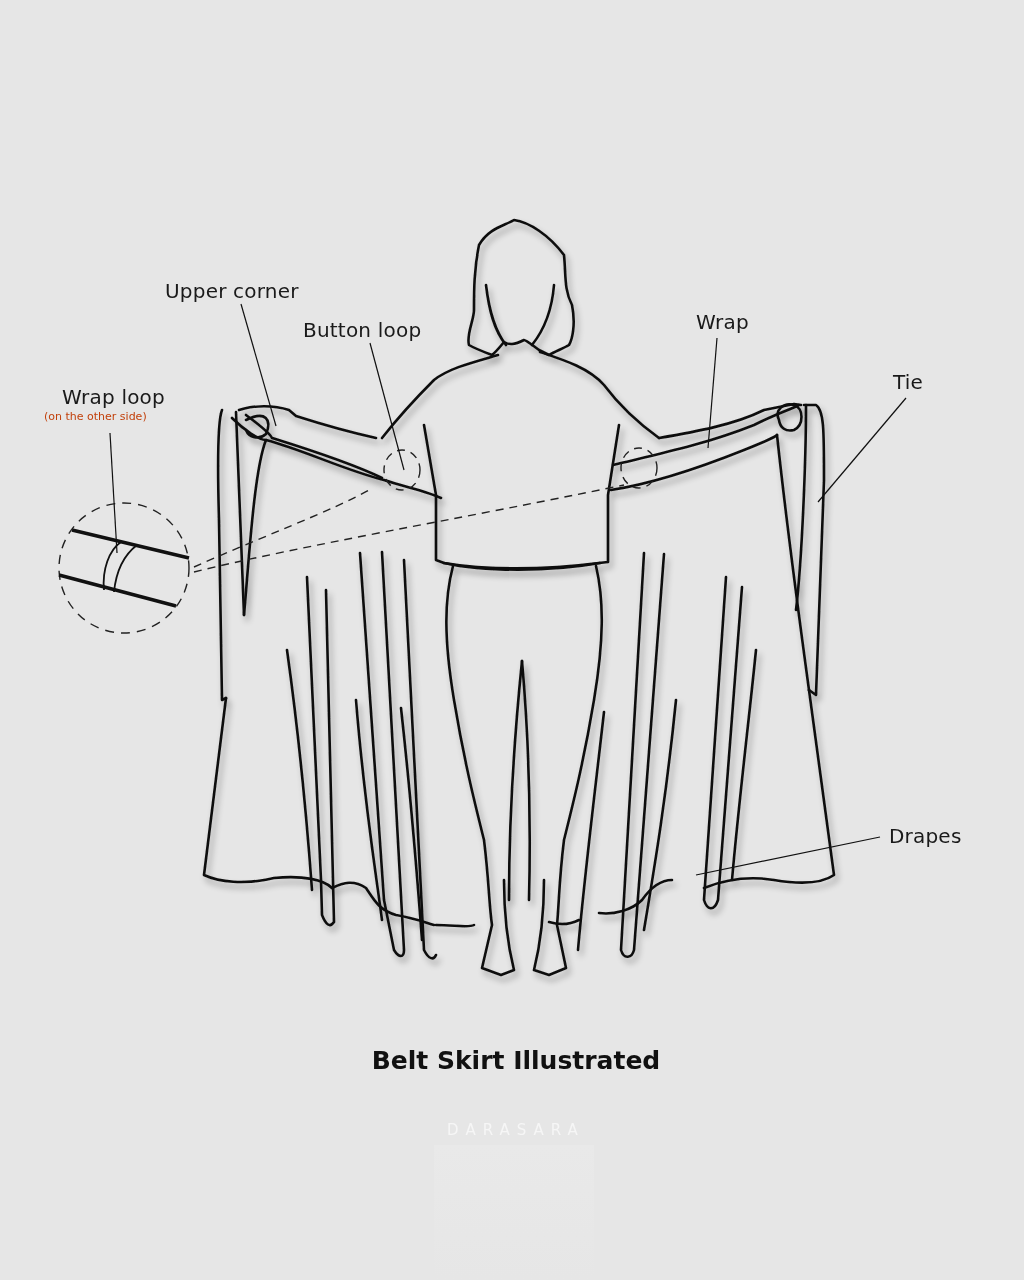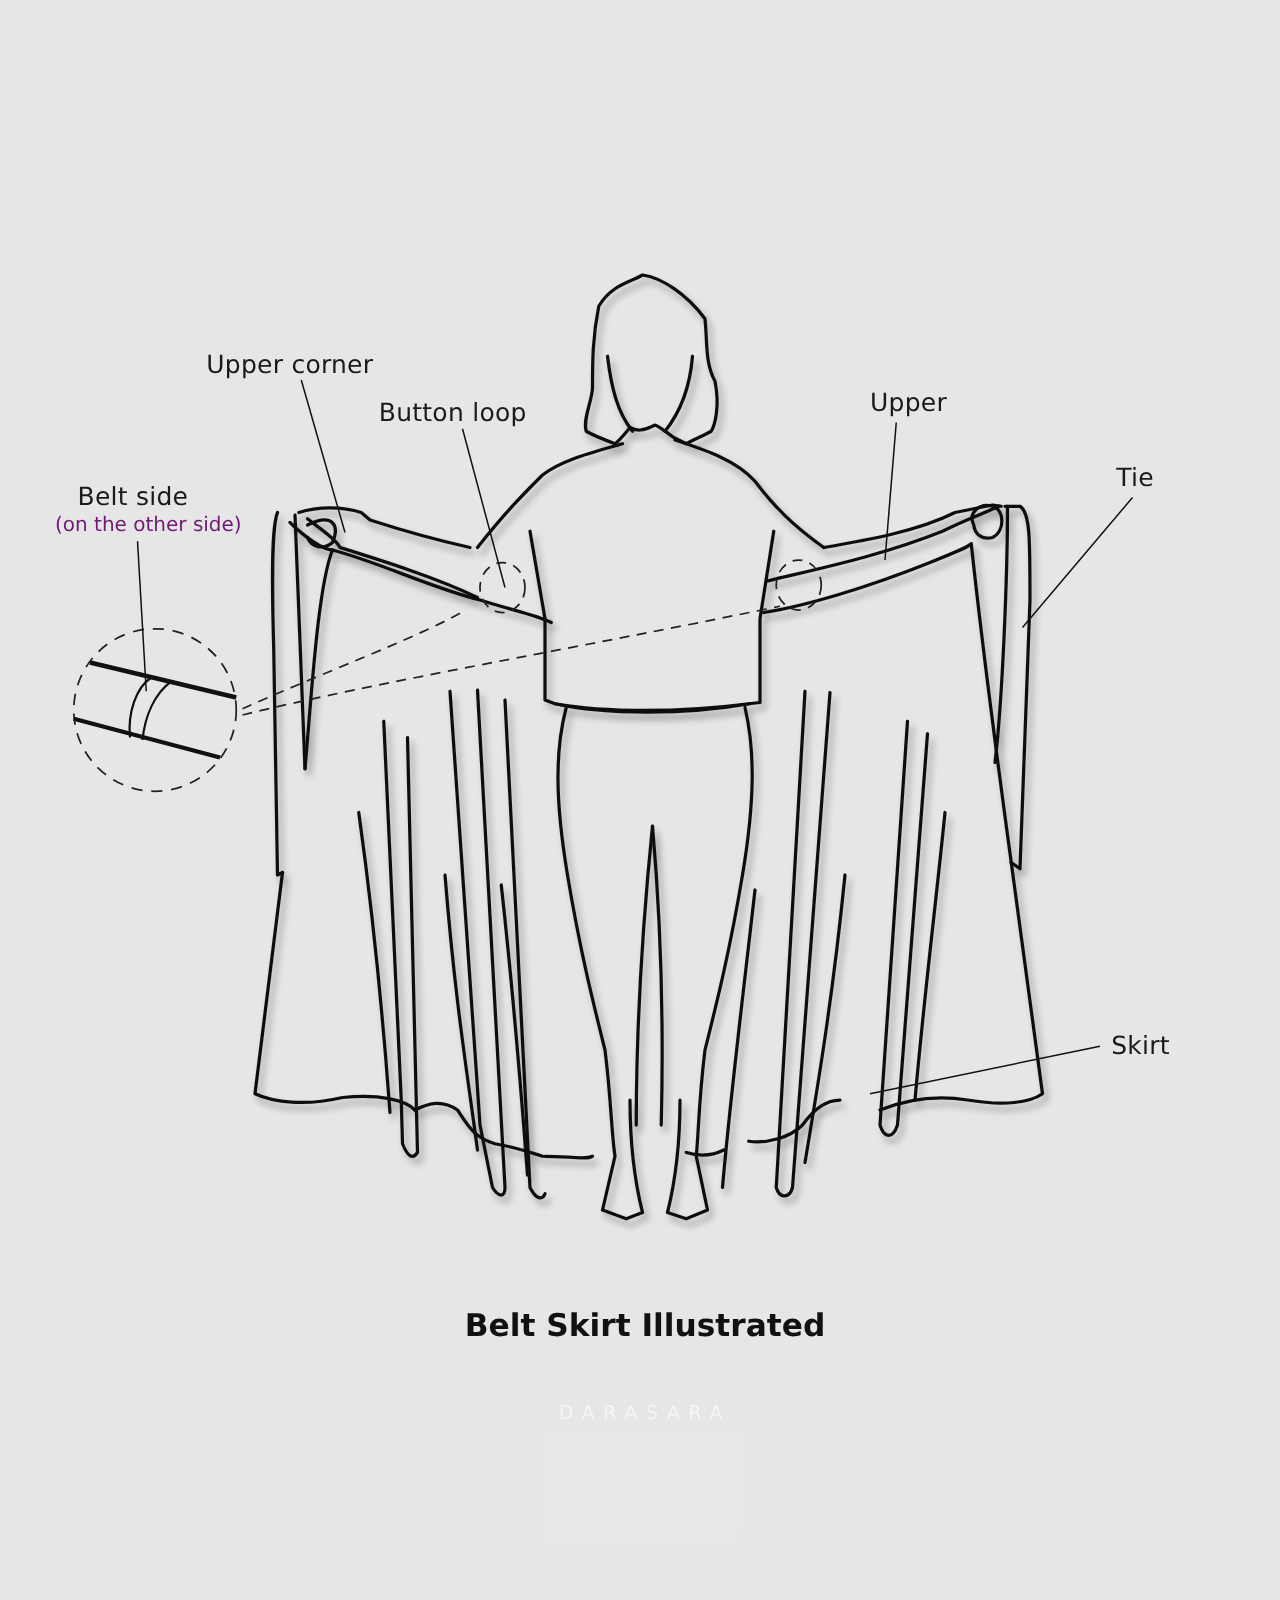--- a/index.html
+++ b/index.html
@@ -15,22 +15,22 @@
     svg.art { position: absolute; left: 0; top: 0; }
     .label {
       position: absolute;
       font-size: 20px;
       color: #1a1a1a;
       white-space: nowrap;
       letter-spacing: 0.2px;
     }
     .sublabel {
       position: absolute;
-      font-size: 16px;
-      color: #701a75;
+      font-size: 11px;
+      color: #c2410c;
       white-space: nowrap;
     }
     .title-top {
       position: absolute; left: 0; width: 1024px; top: 1014px;
       text-align: center; font-size: 25px; font-weight: normal; color: #1a1a1a;
       letter-spacing: 0.3px;
     }
     .title-main {
       position: absolute; left: 0; width: 1024px; top: 1046px;
       text-align: center; font-size: 25px; font-weight: bold; color: #111;
@@ -143,23 +143,23 @@
       <line x1="366" y1="343" x2="400" y2="470"></line>
       <line x1="713" y1="338" x2="704" y2="448"></line>
       <line x1="902" y1="398" x2="814" y2="502"></line>
       <line x1="106" y1="433" x2="113" y2="553"></line>
       <line x1="876" y1="837" x2="692" y2="875"></line>
     </g>
   </svg>
 
   <div class="label" style="left:161px; top:279px;">Upper corner</div>
   <div class="label" style="left:299px; top:318px;">Button loop</div>
-  <div class="label" style="left:692px; top:310px;">Upper</div>
+  <div class="label" style="left:692px; top:310px;">Wrap</div>
   <div class="label" style="left:889px; top:370px;">Tie</div>
-  <div class="label" style="left:58px; top:385px;">Belt side</div>
+  <div class="label" style="left:58px; top:385px;">Wrap loop</div>
   <div class="sublabel" style="left:40px; top:410px;">(on the other side)</div>
-  <div class="label" style="left:885px; top:824px;">Skirt</div>
+  <div class="label" style="left:885px; top:824px;">Drapes</div>
 
   <div class="title-main">Belt Skirt Illustrated</div>
 
   <div class="brand">DARASARA</div>
   <div class="brand-ghost"></div>
 </div>
 
 </body></html>

